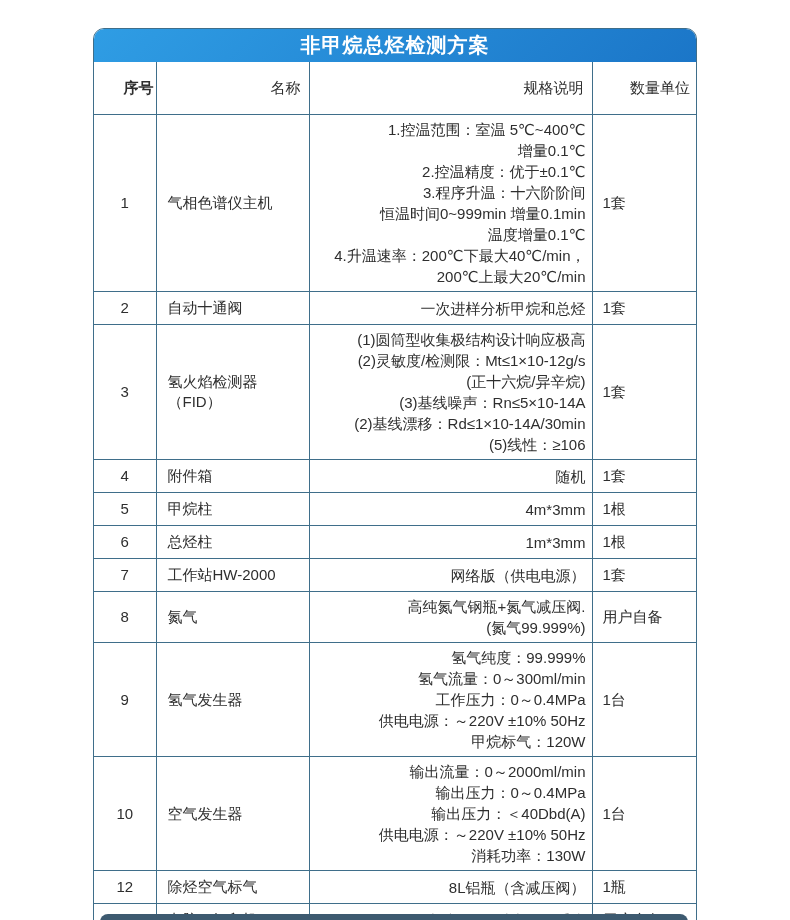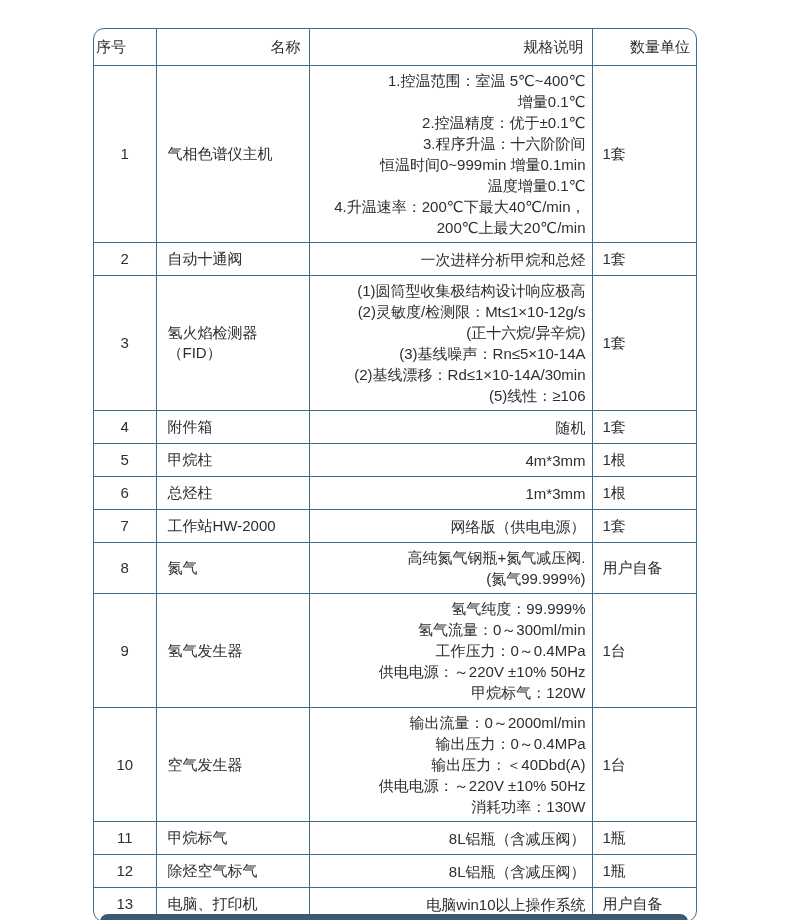--- a/index.html
+++ b/index.html
@@ -49,21 +49,21 @@
   .spec-table tr > *:last-child  { border-right: none; }
   .spec-table tr:last-child > td { border-bottom: none; }
   .spec-table thead th { border-top: none; }
 
   .spec-table thead th {
     height: 28px;
     text-align: right;
     padding: 2px 8px;
     font-size: 15px;
   }
-  .spec-table thead th.c-no { text-align: left; padding: 8px 2px; }
+  .spec-table thead th.c-no { text-align: right; padding: 16px 2px; font-weight: bold; }
 
   .spec-table td { height: 33px; }
   .c-no   { width: 62px;  text-align: center; }
   .c-name { width: 153px; text-align: left; padding: 4px 6px 4px 11px; }
   .c-spec { width: 283px; text-align: right; padding: 4px 6px 4px 4px; }
   .c-qty  { width: 106px; text-align: left; padding: 4px 4px 4px 10px; }
   .c-spec div { line-height: 21px; white-space: pre-wrap; }
 
   .next-section-peek {
     position: absolute;
@@ -71,20 +71,21 @@
     width: 588px; height: 8px;
     background: #3d5a70;
     border-radius: 8px 8px 0 0;
   }
 </style>
 </head>
 <body>
 
 <div class="sheet">
   <div class="plan-card">
+    <div class="title-bar">非甲烷总烃检测方案</div>
     <table class="spec-table">
       <thead>
         <tr>
           <th class="c-no">序号</th>
           <th class="c-name">名称</th>
           <th class="c-spec">规格说明</th>
           <th class="c-qty">数量单位</th>
         </tr>
       </thead>
       <tbody>
@@ -183,28 +184,20 @@
             <td class="c-spec">
               <div>输出流量：0～2000ml/min</div>
               <div>输出压力：0～0.4MPa</div>
               <div>输出压力：＜40Dbd(A)</div>
               <div>供电电源：～220V ±10% 50Hz</div>
               <div>消耗功率：130W</div>
             </td>
             <td class="c-qty">1台</td>
           </tr>
           <tr>
-            <td class="c-no">11</td>
-            <td class="c-name">甲烷标气</td>
-            <td class="c-spec">
-              <div>8L铝瓶（含减压阀）</div>
-            </td>
-            <td class="c-qty">1瓶</td>
-          </tr>
-          <tr>
             <td class="c-no">12</td>
             <td class="c-name">除烃空气标气</td>
             <td class="c-spec">
               <div>8L铝瓶（含减压阀）</div>
             </td>
             <td class="c-qty">1瓶</td>
           </tr>
           <tr>
             <td class="c-no">13</td>
             <td class="c-name">电脑、打印机</td>

